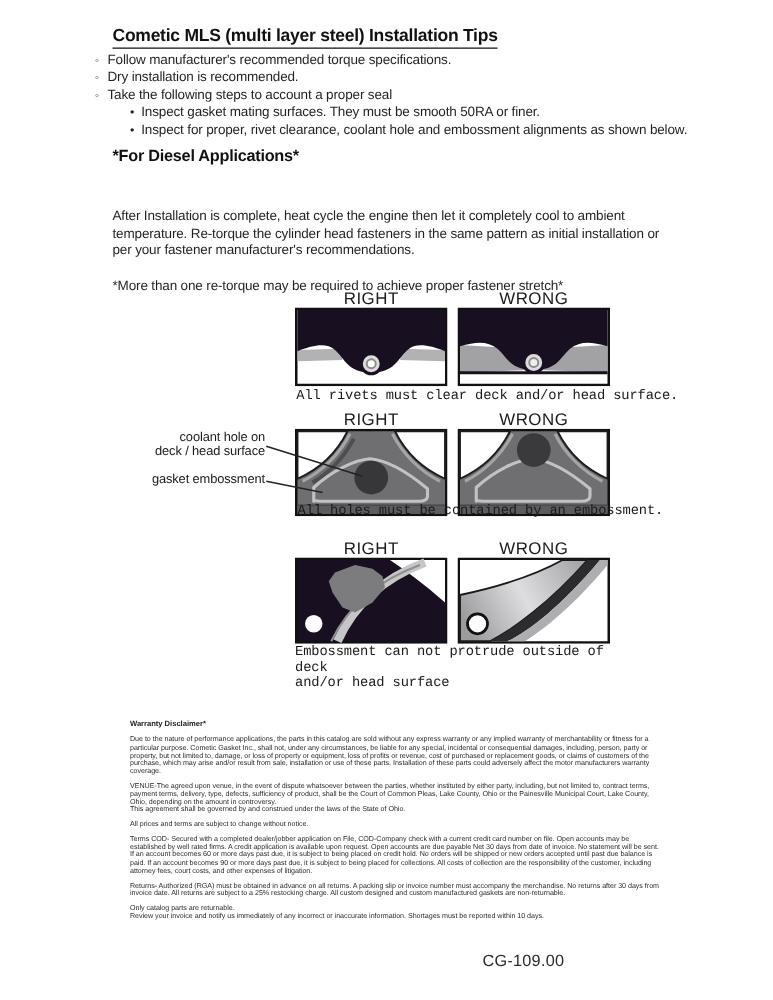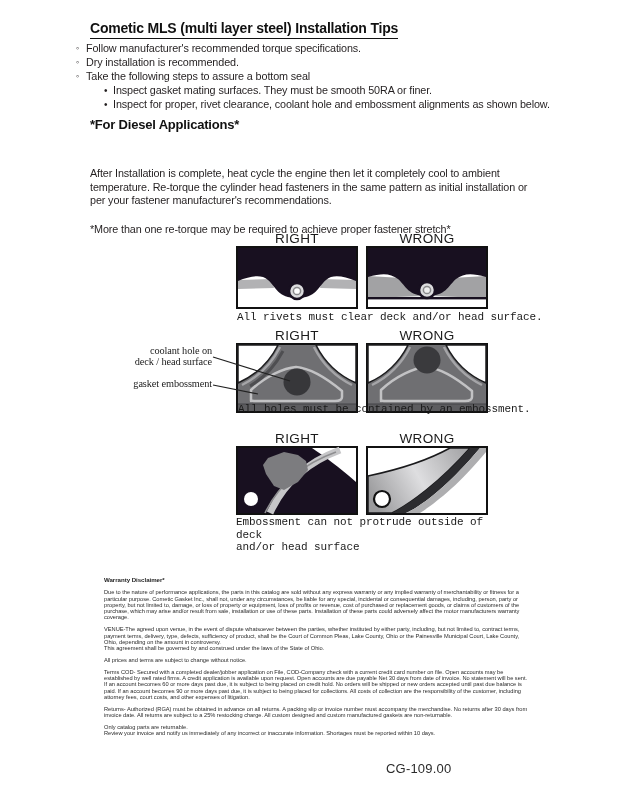--- a/index.html
+++ b/index.html
@@ -20,38 +20,38 @@
   .sub-row { padding-left:28px; }
   .sub-glyph { display:inline-block; width:9px; font-size:10px; vertical-align:top; line-height:13.9px; }
   .diesel-heading { left:90px; top:117px; font-size:13px; font-weight:bold; letter-spacing:-0.2px; color:#111; }
   .para { left:90px; width:448px; font-size:10.8px; letter-spacing:-0.12px; line-height:13.6px; }
   .p1 { top:136px; }
   .p2 { top:167px; }
   .note { top:208px;margin-top:15px; }
   .rw-label { width:122px; text-align:center; font-size:13.5px; letter-spacing:0.4px; color:#1a1a1a; }
   .caption { font-size:11px; letter-spacing:-0.1px; color:#1a1a1a; line-height:12.5px;font-family:Liberation Mono, monospace; }
   .panel { display:block; }
-  .callout { width:118px; text-align:right; font-size:10.3px; letter-spacing:-0.1px; line-height:11px; color:#1a1a1a;font-family:Liberation Serif, serif; }
+  .callout { width:118px; text-align:right; font-size:10.3px; letter-spacing:-0.1px; line-height:11px; color:#1a1a1a; }
   .legal { left:104px; top:577px; width:425px; font-size:5.7px; line-height:6.3px; letter-spacing:-0.02px; color:#2b2b2b; }
   .legal h4 { font-size:6.1px; font-weight:bold; margin-bottom:6px; color:#222; }
   .legal p { margin-bottom:5.5px; }
   .legal p.tight { margin-bottom:0; }
   .footer-code { left:386px; top:761px; font-size:13px; letter-spacing:0.2px; color:#2b2b2b; }
 </style>
 </head>
 <body>
 
 <div class="page">
 
   <div class="abs title">Cometic MLS (multi layer steel) Installation Tips</div>
 
   <div class="abs tips">
     <div class="tip-row"><span class="tip-glyph">◦</span><span>Follow manufacturer's recommended torque specifications.</span></div>
     <div class="tip-row"><span class="tip-glyph">◦</span><span>Dry installation is recommended.</span></div>
-    <div class="tip-row"><span class="tip-glyph">◦</span><span>Take the following steps to assure a bottom seal</span></div>
+    <div class="tip-row"><span class="tip-glyph">◦</span><span>Take the following steps to account a proper seal</span></div>
     <div class="tip-row sub-row"><span class="sub-glyph">•</span><span>Inspect gasket mating surfaces.  They must be smooth 50RA or finer.</span></div>
     <div class="tip-row sub-row"><span class="sub-glyph">•</span><span>Inspect for proper, rivet clearance, coolant hole and embossment alignments as shown below.</span></div>
   </div>
 
   <div class="abs diesel-heading">*For Diesel Applications*</div>
   <div class="abs para p2">After Installation is complete, heat cycle the engine then let it completely cool to ambient temperature. Re-torque the cylinder head fasteners in the same pattern as initial installation or per your fastener manufacturer's recommendations.</div>
   <div class="abs para note">*More than one re-torque may be required to achieve proper fastener stretch*</div>
 
   <div class="abs rw-label" style="left:236px; top:231px;">RIGHT</div>
   <div class="abs rw-label" style="left:366px; top:231px;">WRONG</div>

